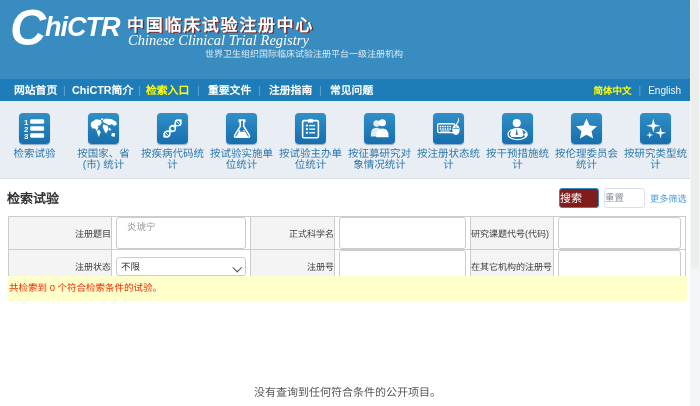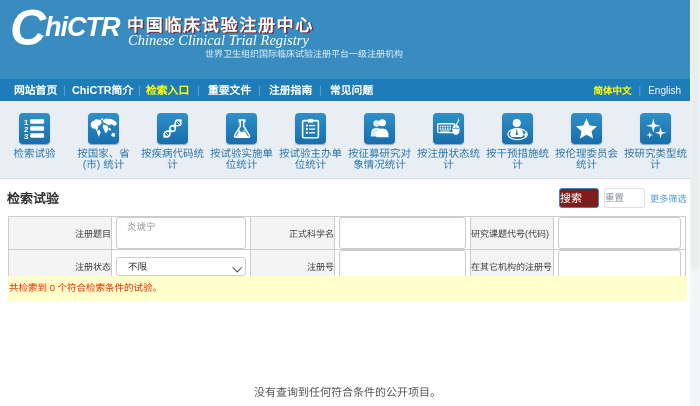--- a/index.html
+++ b/index.html
@@ -50,21 +50,21 @@
   border:1px solid #dcdfe6;border-radius:3px;color:#8b919b;font-size:9.5px;text-align:left;line-height:18px}
 .more{position:absolute;left:650px;top:12px;font-size:9.2px;color:#4e9cd5;white-space:nowrap}
 
 .ftable{position:absolute;left:8px;top:37px;width:678px;border-collapse:collapse;
   table-layout:fixed;font-size:9px;color:#333}
 .ftable td{border:1px solid #ccc;height:26px;padding:0}
 .ftable td.lab{background:#f4f4f4;text-align:right;padding-right:0;color:#404040;white-space:nowrap;overflow:hidden}
 .inp{display:block;height:32px;border:1px solid #ccc;border-radius:3px;background:#fff;
   margin:0 4px;line-height:17px;padding-left:10px;color:#999;font-size:9.5px}
 .sel{display:block;height:19px;border:1px solid #ccc;border-radius:3px;background:#fff;
-  margin:0 4px;line-height:17px;padding-left:11px;color:#333;font-size:9.5px;position:relative}
+  margin:0 4px;line-height:17px;padding-left:4px;color:#333;font-size:9.5px;position:relative}
 .sel:after{content:"";position:absolute;right:5px;top:6px;width:5.5px;height:5.5px;
   border-right:1.4px solid #444;border-bottom:1.4px solid #444;transform:rotate(45deg)}
 
 .banner{position:absolute;left:8px;top:97px;width:679px;height:25px;background:#ffffcc;
   color:#f32c00;font-size:9.5px;line-height:24px;padding-left:1px}
 
 .nores{position:absolute;left:4px;top:203.5px;width:687px;text-align:center;
   font-size:11px;color:#555}
 
 .sbar{position:absolute;left:690px;top:0;width:10px;height:406px;background:#f4f5f6}

